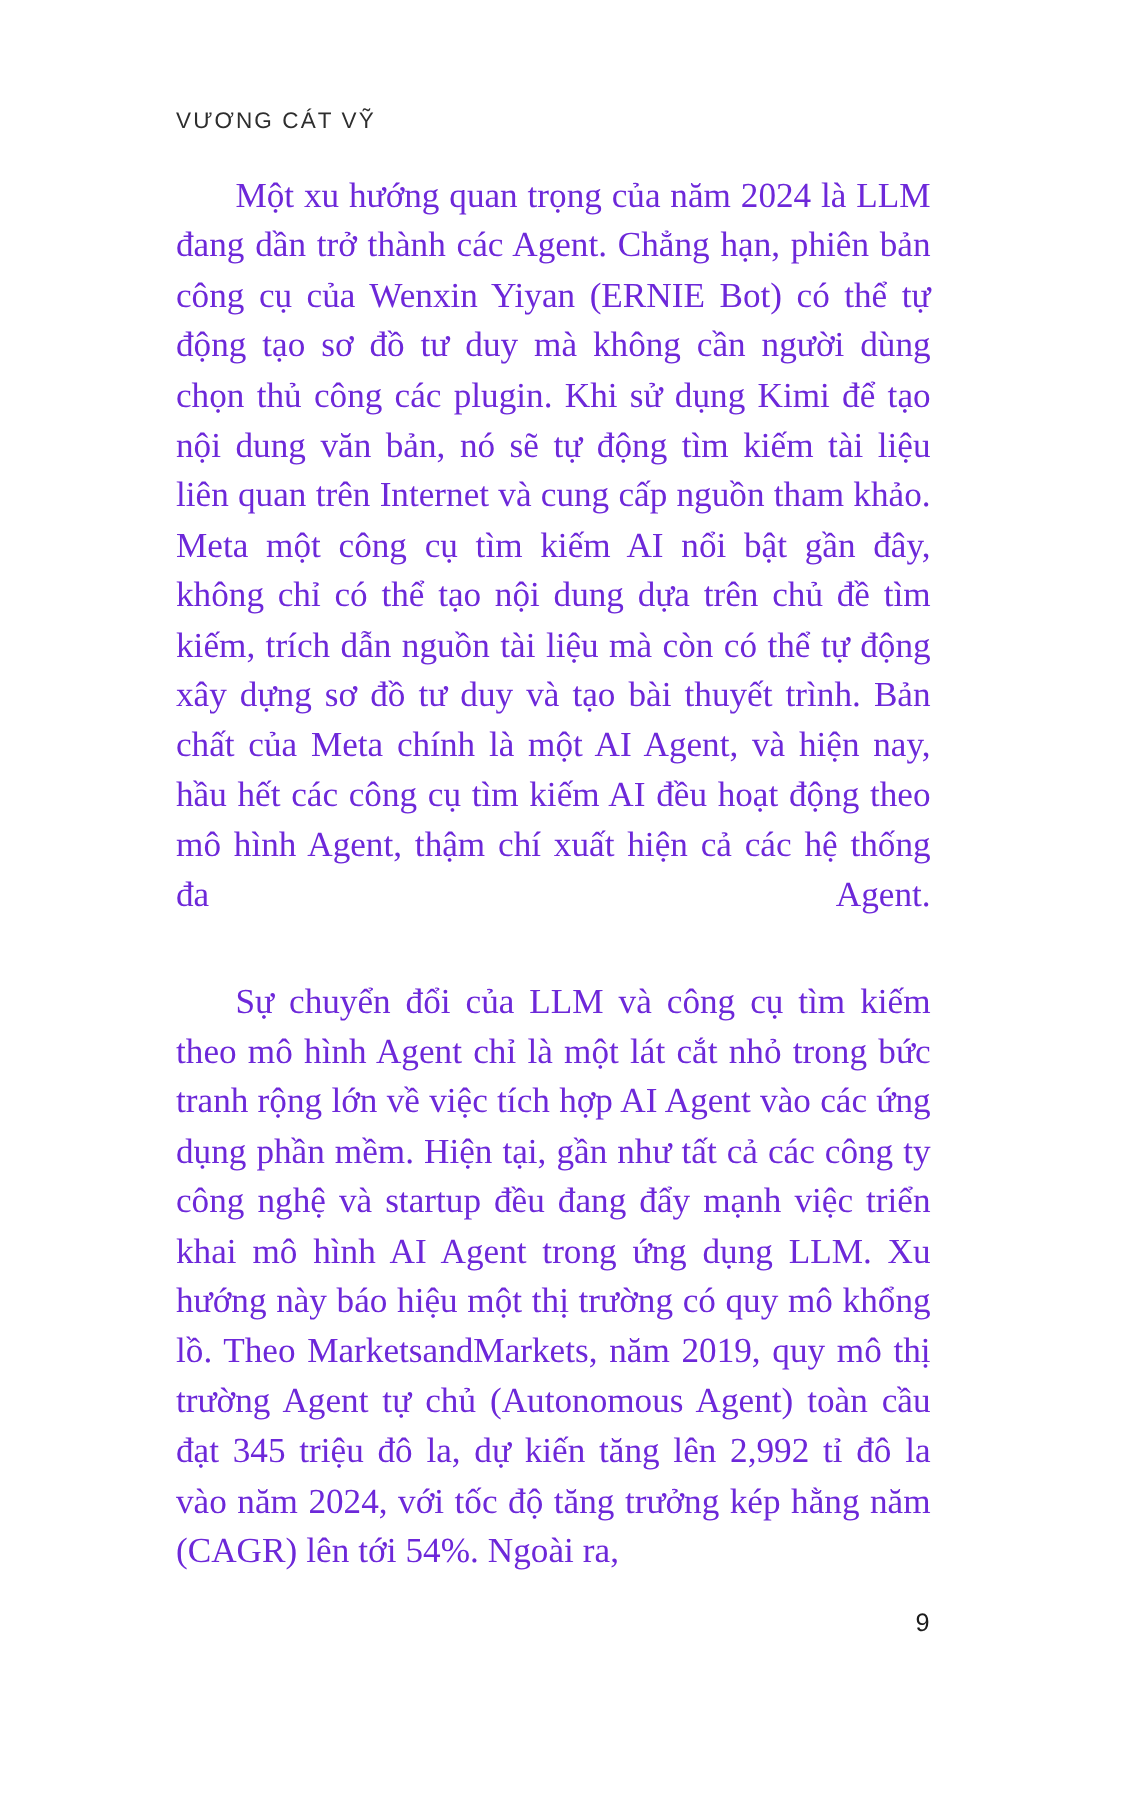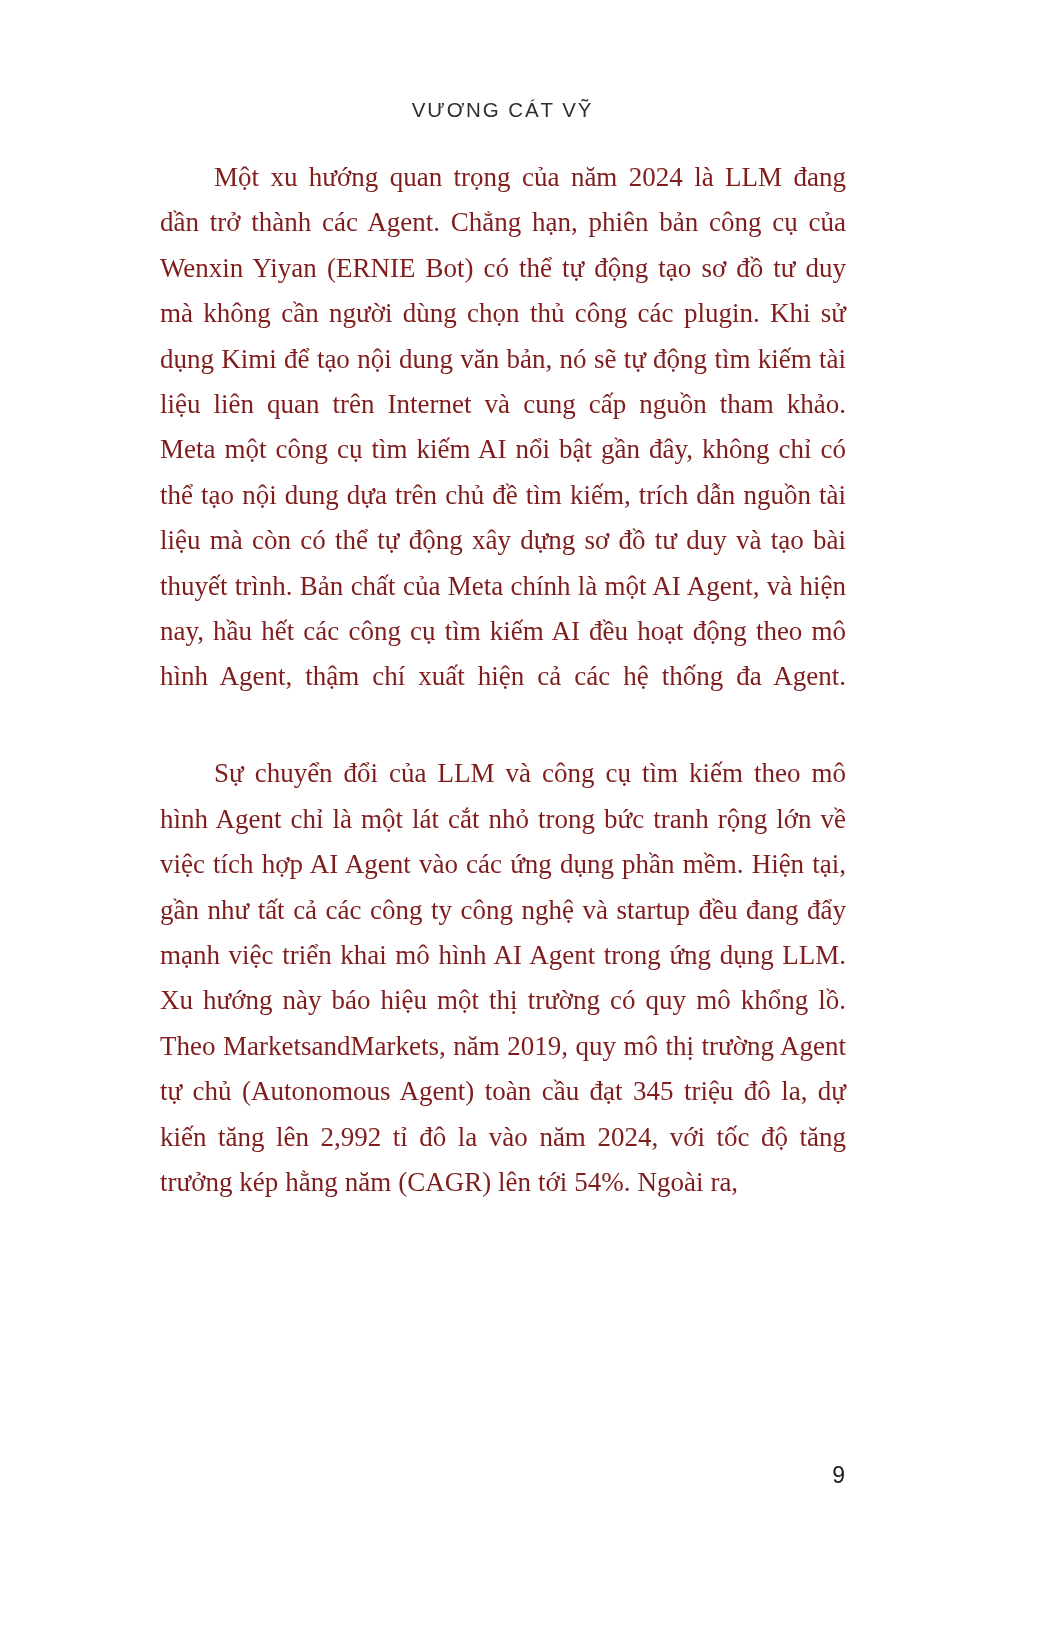--- a/index.html
+++ b/index.html
@@ -24,47 +24,47 @@
     height: 1646px;
     background: #ffffff;
   }
 
   
   .running-head {
     position: absolute;
     left: 160px;
     top: 98px;
     width: 685px;
-    text-align: center;
+    text-align: left;
     font-family: "Liberation Sans", "DejaVu Sans", sans-serif;
     font-size: 20.5px;
     font-weight: 300;
     letter-spacing: 1.9px;
     color: #2e2e2e;
     white-space: nowrap;
   }
 
   
   .text-column {
     position: absolute;
     left: 160px;
     top: 155px;
     width: 686px;
   }
 
   .body-paragraph {
     margin: 0;
     text-align: justify;
     text-justify: inter-word;
-    font-size: 27px;
+    font-size: 32px;
     line-height: 45.4px;
     text-indent: 54px;
     hyphens: none;
     word-spacing: 0.2px;
-    color: #7f1d1d;
+    color: #6d28d9;
   }
 
   .body-paragraph + .body-paragraph {
     margin-top: 6px;
   }
 
   
   .body-paragraph::after {
     content: "";
     display: inline-block;

